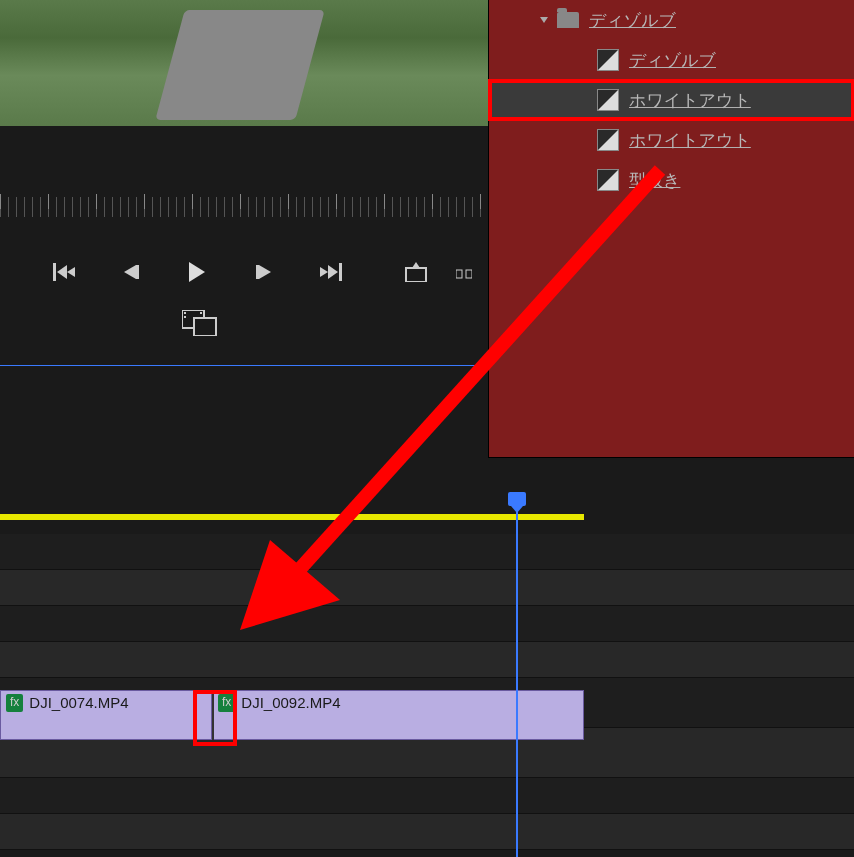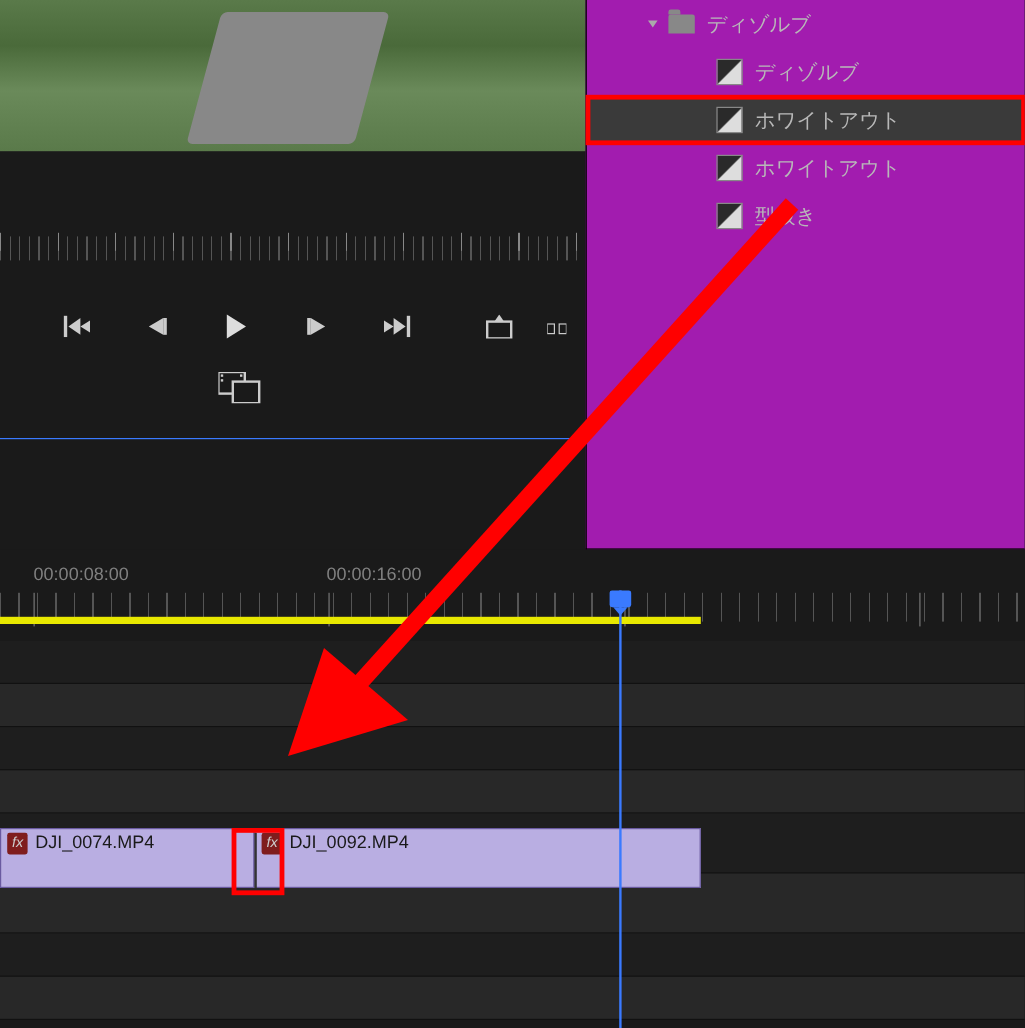--- a/index.html
+++ b/index.html
@@ -104,23 +104,24 @@
       background: #3a7aff;
     }
     
     
     .effects-panel {
       position: absolute;
       top: 0;
       right: 0;
       width: 366px;
       height: 458px;
-      background: #a21caf;
+      background: #7f1d1d;
       border-left: 1px solid #000;
       border-bottom: 1px solid #000;
+      text-decoration: underline;
     }
     .tree-item {
       height: 40px;
       display: flex;
       align-items: center;
       padding-left: 20px;
       font-size: 17px;
       color: #b8b8b8;
       cursor: pointer;
     }
@@ -296,24 +297,23 @@
       background: #b9aee2;
       border: 1px solid #6a5aa0;
       display: flex;
       align-items: flex-start;
       padding: 3px 5px;
       font-size: 15px;
       color: #1a1a1a;
     }
     .fx-badge {
       display: inline-block;
-      background: #7f1d1d;
+      background: #15803d;
       color: #ccc;
       font-size: 12px;
-      font-style: italic;
       padding: 1px 4px;
       margin-right: 6px;
       border-radius: 2px;
       height: 18px;
     }
     .clip-cut-highlight {
       position: absolute;
       top: 232px;
       left: 193px;
       width: 44px;
@@ -442,26 +442,20 @@
     <span>ホワイトアウト</span>
   </div>
   <div class="tree-item tree-indent-2">
     <span class="transition-icon"></span>
     <span>型抜き</span>
   </div>
 
 </div>
 
 <div class="timeline-area">
-  <div class="timeline-ruler">
-    <span class="time-label" style="left:28px">00:00:08:00</span>
-    <span class="time-label" style="left:272px">00:00:16:00</span>
-    <div class="ruler-ticks"></div>
-    <div class="ruler-ticks-major"></div>
-  </div>
 
   <div class="work-area"></div>
 
   <div class="playhead"></div>
   <div class="playhead-marker"></div>
 
   <div class="track-section">
     <div class="track-row"></div>
     <div class="track-row light"></div>
     <div class="track-row"></div>

